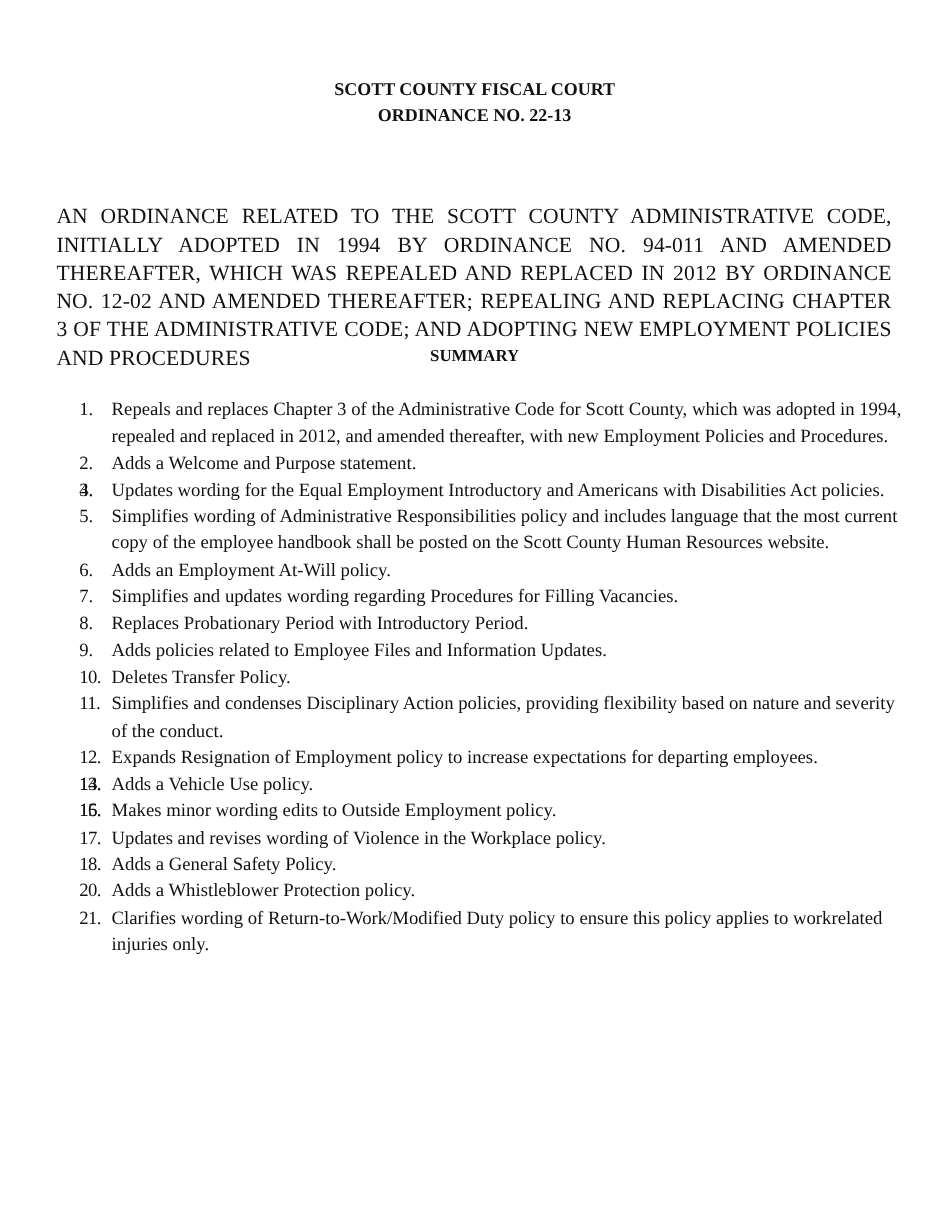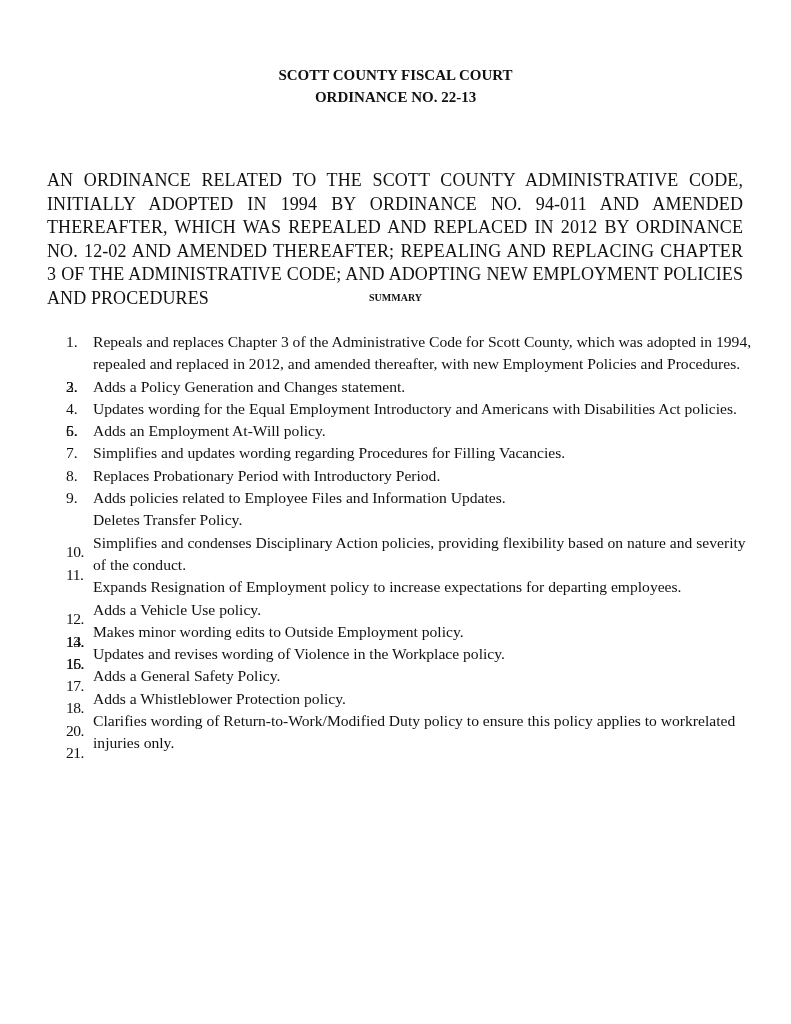--- a/index.html
+++ b/index.html
@@ -44,21 +44,21 @@
       letter-spacing: 0.1px;
       margin-top: 40px;
     }
     .summary-heading {
       position: absolute;
       top: 288px;
       left: 0;
       width: 791px;
       text-align: center;
       font-weight: bold;
-      font-size: 10px;
+      font-size: 14px;
       line-height: 20px;
     }
     .summary-list {
       position: absolute;
       top: 331px;
       left: 66px;
       width: 690px;
       margin: 0;
       padding: 0;
       list-style: none;
@@ -68,42 +68,42 @@
     .summary-list li {
       position: relative;
       padding-left: 27px;
       margin: 0;
     }
     .summary-list li .num {
       position: absolute;
       left: 0;
       top: 0;
     }
-    .summary-list li.wide .num { letter-spacing: -0.5px; margin-top: 32px; }
+    .summary-list li.wide .num { letter-spacing: -0.5px; }
   </style>
 </head>
 <body>
 
 <div class="page">
 
   <div class="heading-block">
     <div>SCOTT COUNTY FISCAL COURT</div>
     <div>ORDINANCE NO. 22-13</div>
   </div>
 
   <div class="title-block">AN ORDINANCE RELATED TO THE SCOTT COUNTY ADMINISTRATIVE CODE, INITIALLY ADOPTED IN 1994 BY ORDINANCE NO. 94-011 AND AMENDED THEREAFTER, WHICH WAS REPEALED AND REPLACED IN 2012 BY ORDINANCE NO. 12-02 AND AMENDED THEREAFTER; REPEALING AND REPLACING CHAPTER 3 OF THE ADMINISTRATIVE CODE; AND ADOPTING NEW EMPLOYMENT POLICIES AND PROCEDURES</div>
 
   <div class="summary-heading">SUMMARY</div>
 
   <ol class="summary-list">
     <li><span class="num">1.</span><span>Repeals and replaces Chapter 3 of the Administrative Code for Scott County, which was adopted in 1994, repealed and replaced in 2012, and amended thereafter, with new Employment Policies and Procedures.</span></li>
-    <li><span class="num">2.</span></li>
-    <li><span class="num">3.</span><span>Adds a Policy Generation and Changes statement.</span></li>
+    <li><span class="num">2.</span><span>Adds a Welcome and Purpose statement.</span></li>
+    <li><span class="num">3.</span></li>
     <li><span class="num">4.</span><span>Updates wording for the Equal Employment Introductory and Americans with Disabilities Act policies.</span></li>
-    <li><span class="num">5.</span></li>
+    <li><span class="num">5.</span><span>Simplifies wording of Administrative Responsibilities policy and includes language that the most current copy of the employee handbook shall be posted on the Scott County Human Resources website.</span></li>
     <li><span class="num">6.</span><span>Adds an Employment At-Will policy.</span></li>
     <li><span class="num">7.</span><span>Simplifies and updates wording regarding Procedures for Filling Vacancies.</span></li>
     <li><span class="num">8.</span><span>Replaces Probationary Period with Introductory Period.</span></li>
     <li><span class="num">9.</span><span>Adds policies related to Employee Files and Information Updates.</span></li>
     <li class="wide"><span class="num">10.</span><span>Deletes Transfer Policy.</span></li>
     <li class="wide"><span class="num">11.</span><span>Simplifies and condenses Disciplinary Action policies, providing flexibility based on nature and severity of the conduct.</span></li>
     <li class="wide"><span class="num">12.</span><span>Expands Resignation of Employment policy to increase expectations for departing employees.</span></li>
     <li class="wide"><span class="num">13.</span></li>
     <li class="wide"><span class="num">14.</span><span>Adds a Vehicle Use policy.</span></li>
     <li class="wide"><span class="num">15.</span></li>

